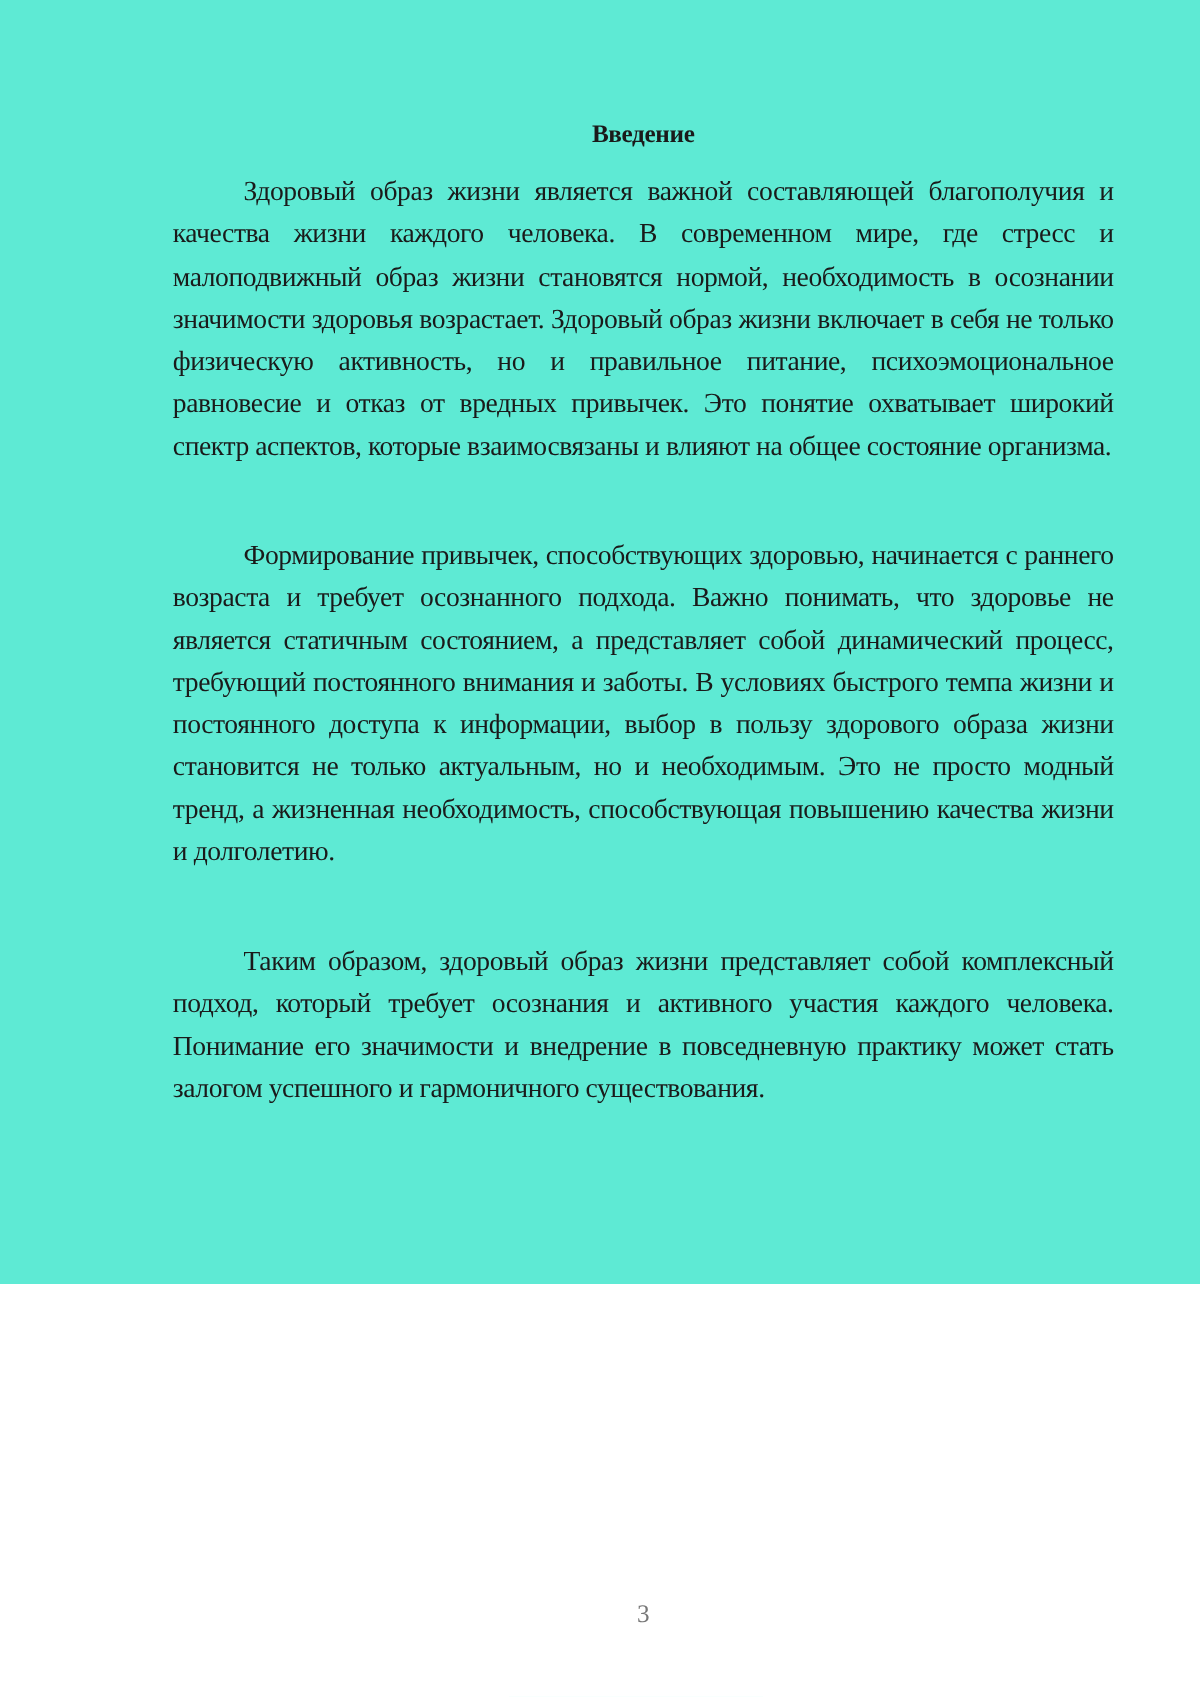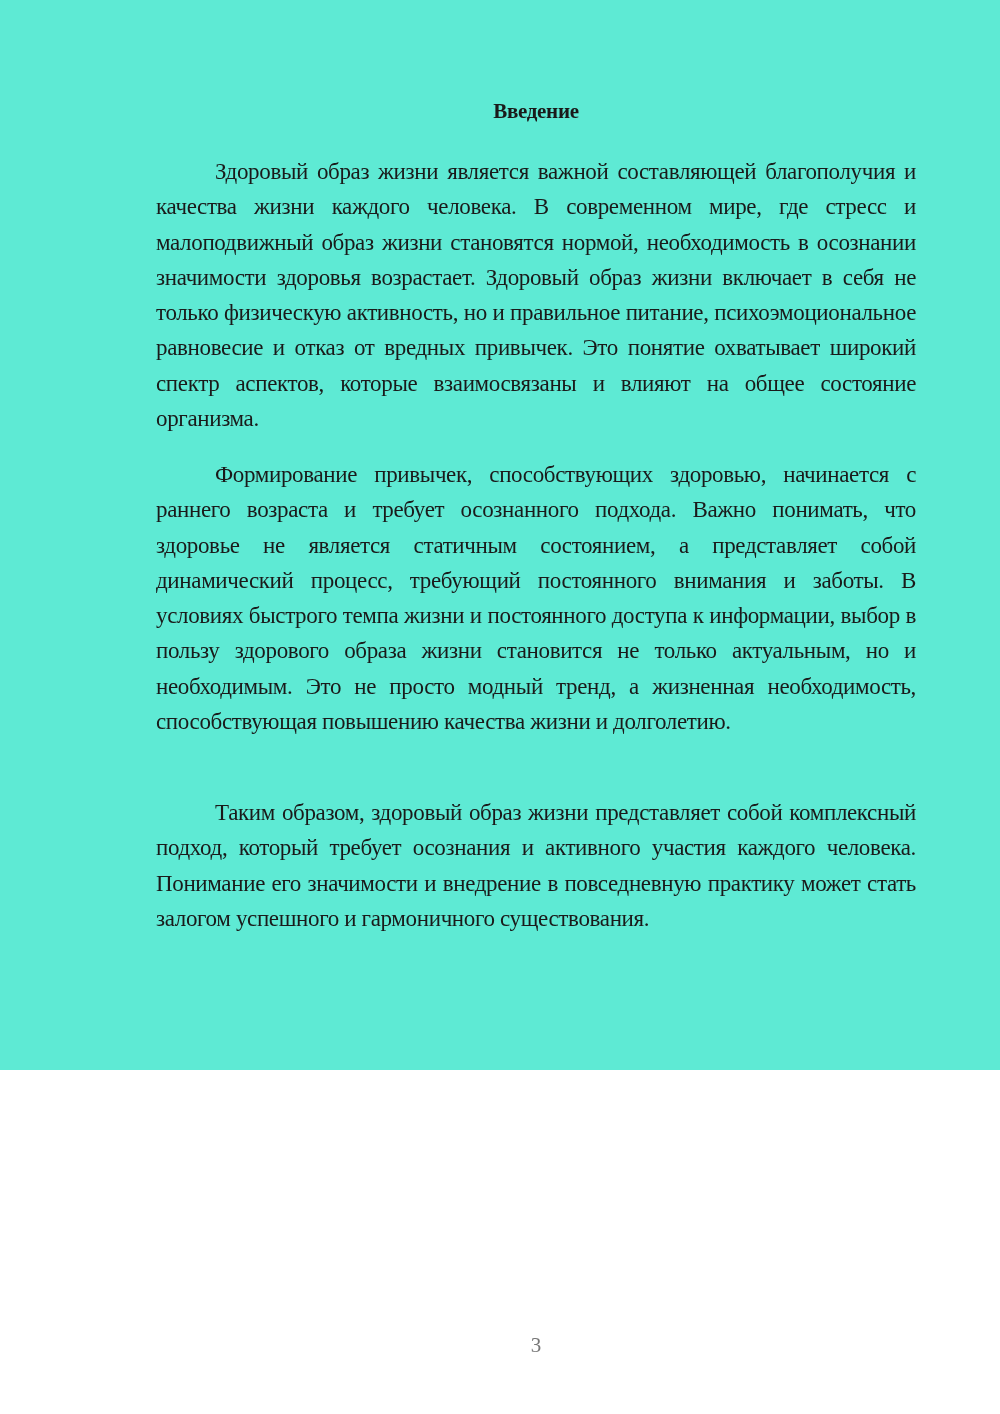--- a/index.html
+++ b/index.html
@@ -38,21 +38,21 @@
       left: 144px;
       width: 784px;
       font-size: 23px;
       line-height: 35.3px;
       text-align: justify;
       text-align-last: left;
       letter-spacing: -0.35px;
       word-spacing: 0px;
     }
     .para {
-      margin: 12px;
+      margin: 0;
       text-indent: 59px;
       hyphens: none;
     }
     .p1 { top: 142px; }
     .p2 { top: 445px; font-family: Liberation Serif, serif; }
     .p3 { top: 783px; }
     .page-number {
       position: absolute;
       top: 1333px;
       left: 0;

